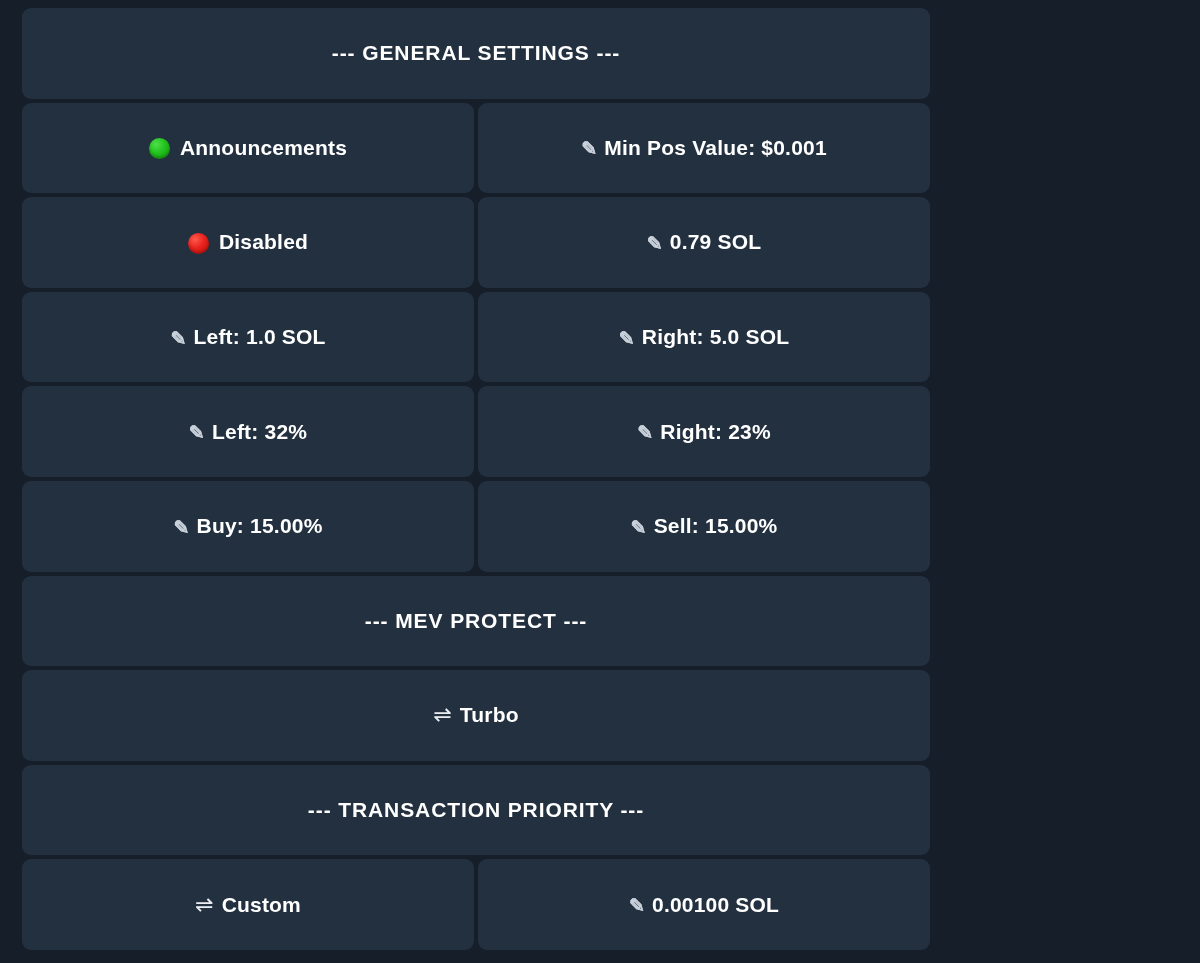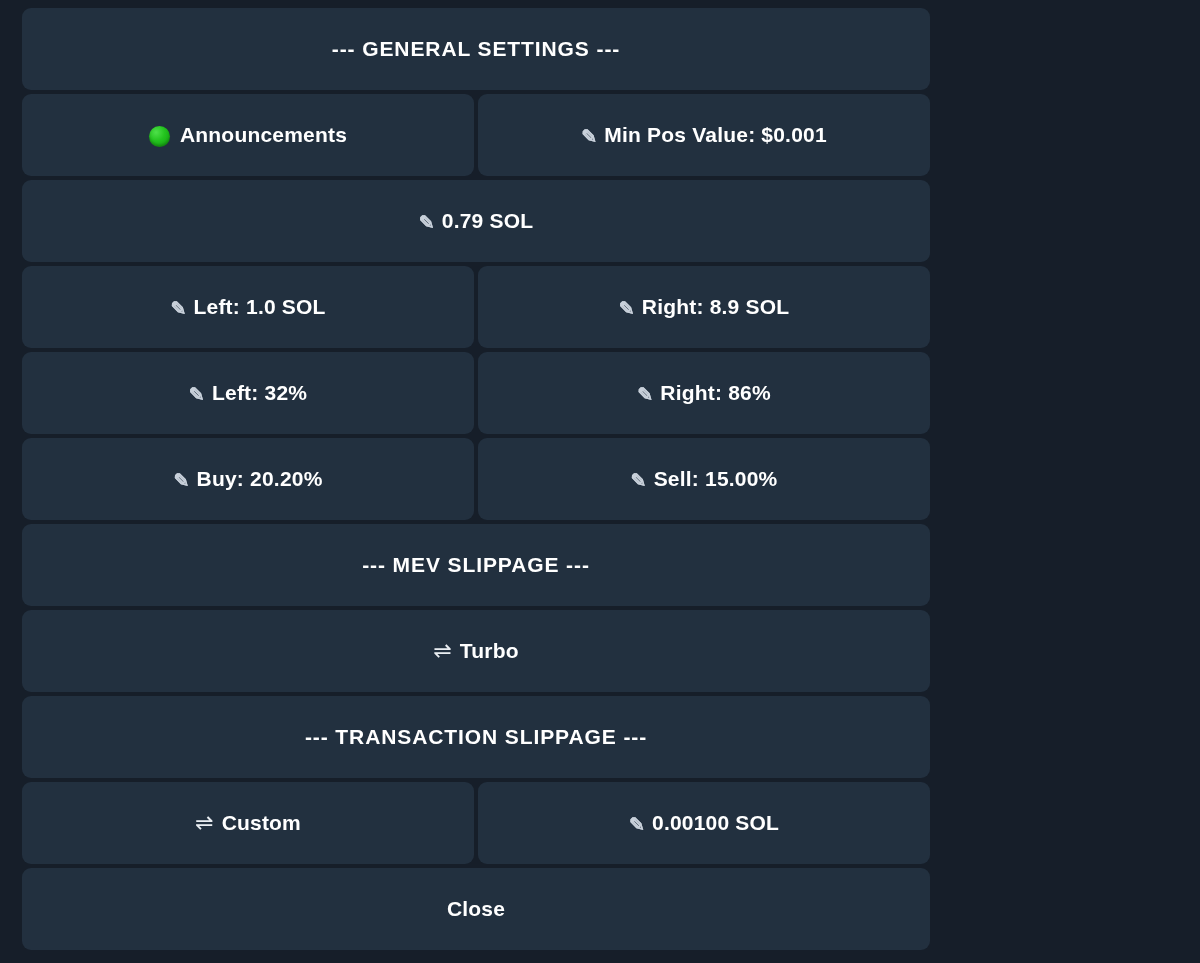--- a/index.html
+++ b/index.html
@@ -138,103 +138,102 @@
       <div class="kb-btn">
         <span class="cell-inner">
           <span class="ico ico-pencil">✎</span>
           <span class="label">Min Pos Value: $0.001</span>
         </span>
       </div>
     </div>
     <div class="kb-row">
       <div class="kb-btn">
         <span class="cell-inner">
+          <span class="dot dot-red"></span>
+          <span class="label">Disabled</span>
+        </span>
+      </div>
+      <div class="kb-btn">
+        <span class="cell-inner">
           <span class="ico ico-pencil">✎</span>
           <span class="label">0.79 SOL</span>
         </span>
       </div>
     </div>
     <div class="kb-row">
       <div class="kb-btn">
         <span class="cell-inner">
           <span class="ico ico-pencil">✎</span>
           <span class="label">Left: 1.0 SOL</span>
         </span>
       </div>
       <div class="kb-btn">
         <span class="cell-inner">
           <span class="ico ico-pencil">✎</span>
-          <span class="label">Right: 8.9 SOL</span>
+          <span class="label">Right: 5.0 SOL</span>
         </span>
       </div>
     </div>
     <div class="kb-row">
       <div class="kb-btn">
         <span class="cell-inner">
           <span class="ico ico-pencil">✎</span>
           <span class="label">Left: 32%</span>
         </span>
       </div>
       <div class="kb-btn">
         <span class="cell-inner">
           <span class="ico ico-pencil">✎</span>
-          <span class="label">Right: 86%</span>
-        </span>
-      </div>
-    </div>
-    <div class="kb-row">
-      <div class="kb-btn">
-        <span class="cell-inner">
-          <span class="ico ico-pencil">✎</span>
-          <span class="label">Buy: 20.20%</span>
+          <span class="label">Right: 23%</span>
+        </span>
+      </div>
+    </div>
+    <div class="kb-row">
+      <div class="kb-btn">
+        <span class="cell-inner">
+          <span class="ico ico-pencil">✎</span>
+          <span class="label">Buy: 15.00%</span>
         </span>
       </div>
       <div class="kb-btn">
         <span class="cell-inner">
           <span class="ico ico-pencil">✎</span>
           <span class="label">Sell: 15.00%</span>
         </span>
       </div>
     </div>
     <div class="kb-row">
       <div class="kb-btn header">
         <span class="cell-inner">
-          <span class="label">--- MEV SLIPPAGE ---</span>
+          <span class="label">--- MEV PROTECT ---</span>
         </span>
       </div>
     </div>
     <div class="kb-row">
       <div class="kb-btn">
         <span class="cell-inner">
           <span class="ico ico-swap">⇌</span>
           <span class="label">Turbo</span>
         </span>
       </div>
     </div>
     <div class="kb-row">
       <div class="kb-btn header">
         <span class="cell-inner">
-          <span class="label">--- TRANSACTION SLIPPAGE ---</span>
+          <span class="label">--- TRANSACTION PRIORITY ---</span>
         </span>
       </div>
     </div>
     <div class="kb-row">
       <div class="kb-btn">
         <span class="cell-inner">
           <span class="ico ico-swap">⇌</span>
           <span class="label">Custom</span>
         </span>
       </div>
       <div class="kb-btn">
         <span class="cell-inner">
           <span class="ico ico-pencil">✎</span>
           <span class="label">0.00100 SOL</span>
         </span>
       </div>
     </div>
-    <div class="kb-row">
-      <div class="kb-btn">
-        <span class="cell-inner">
-          <span class="label">Close</span>
-        </span>
-      </div>
-    </div>
   </div>
 
 </body></html>

